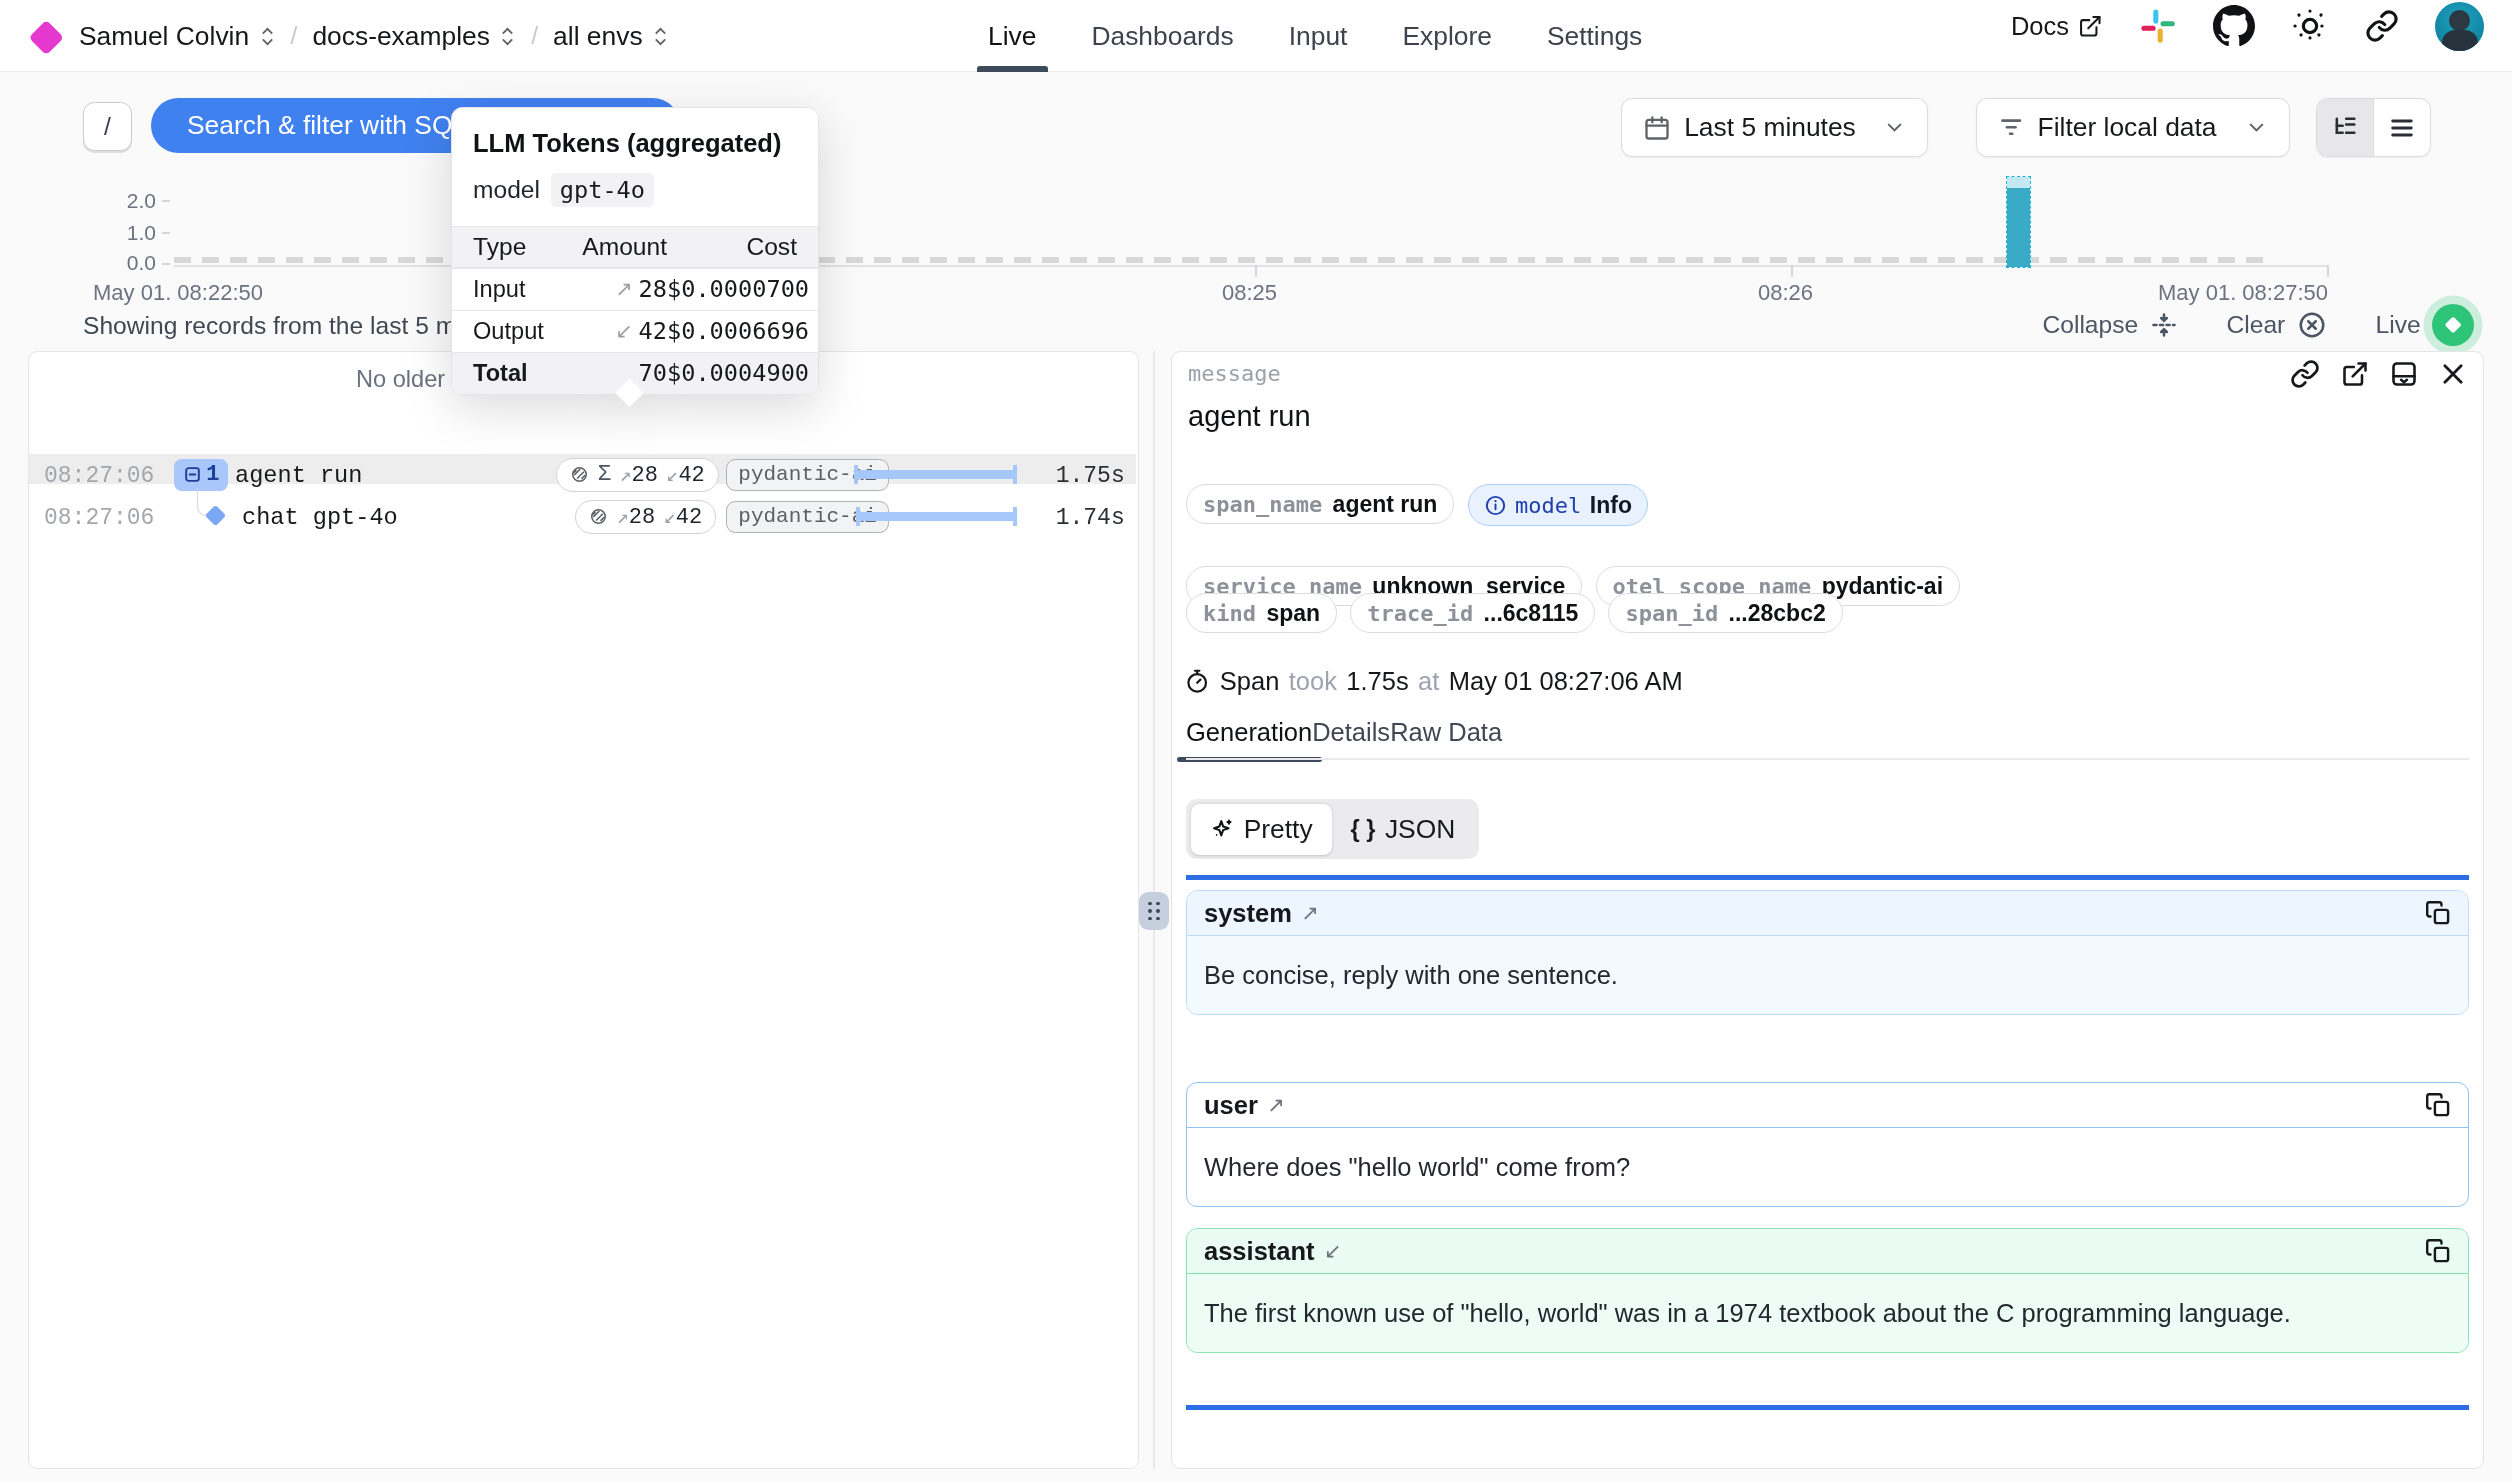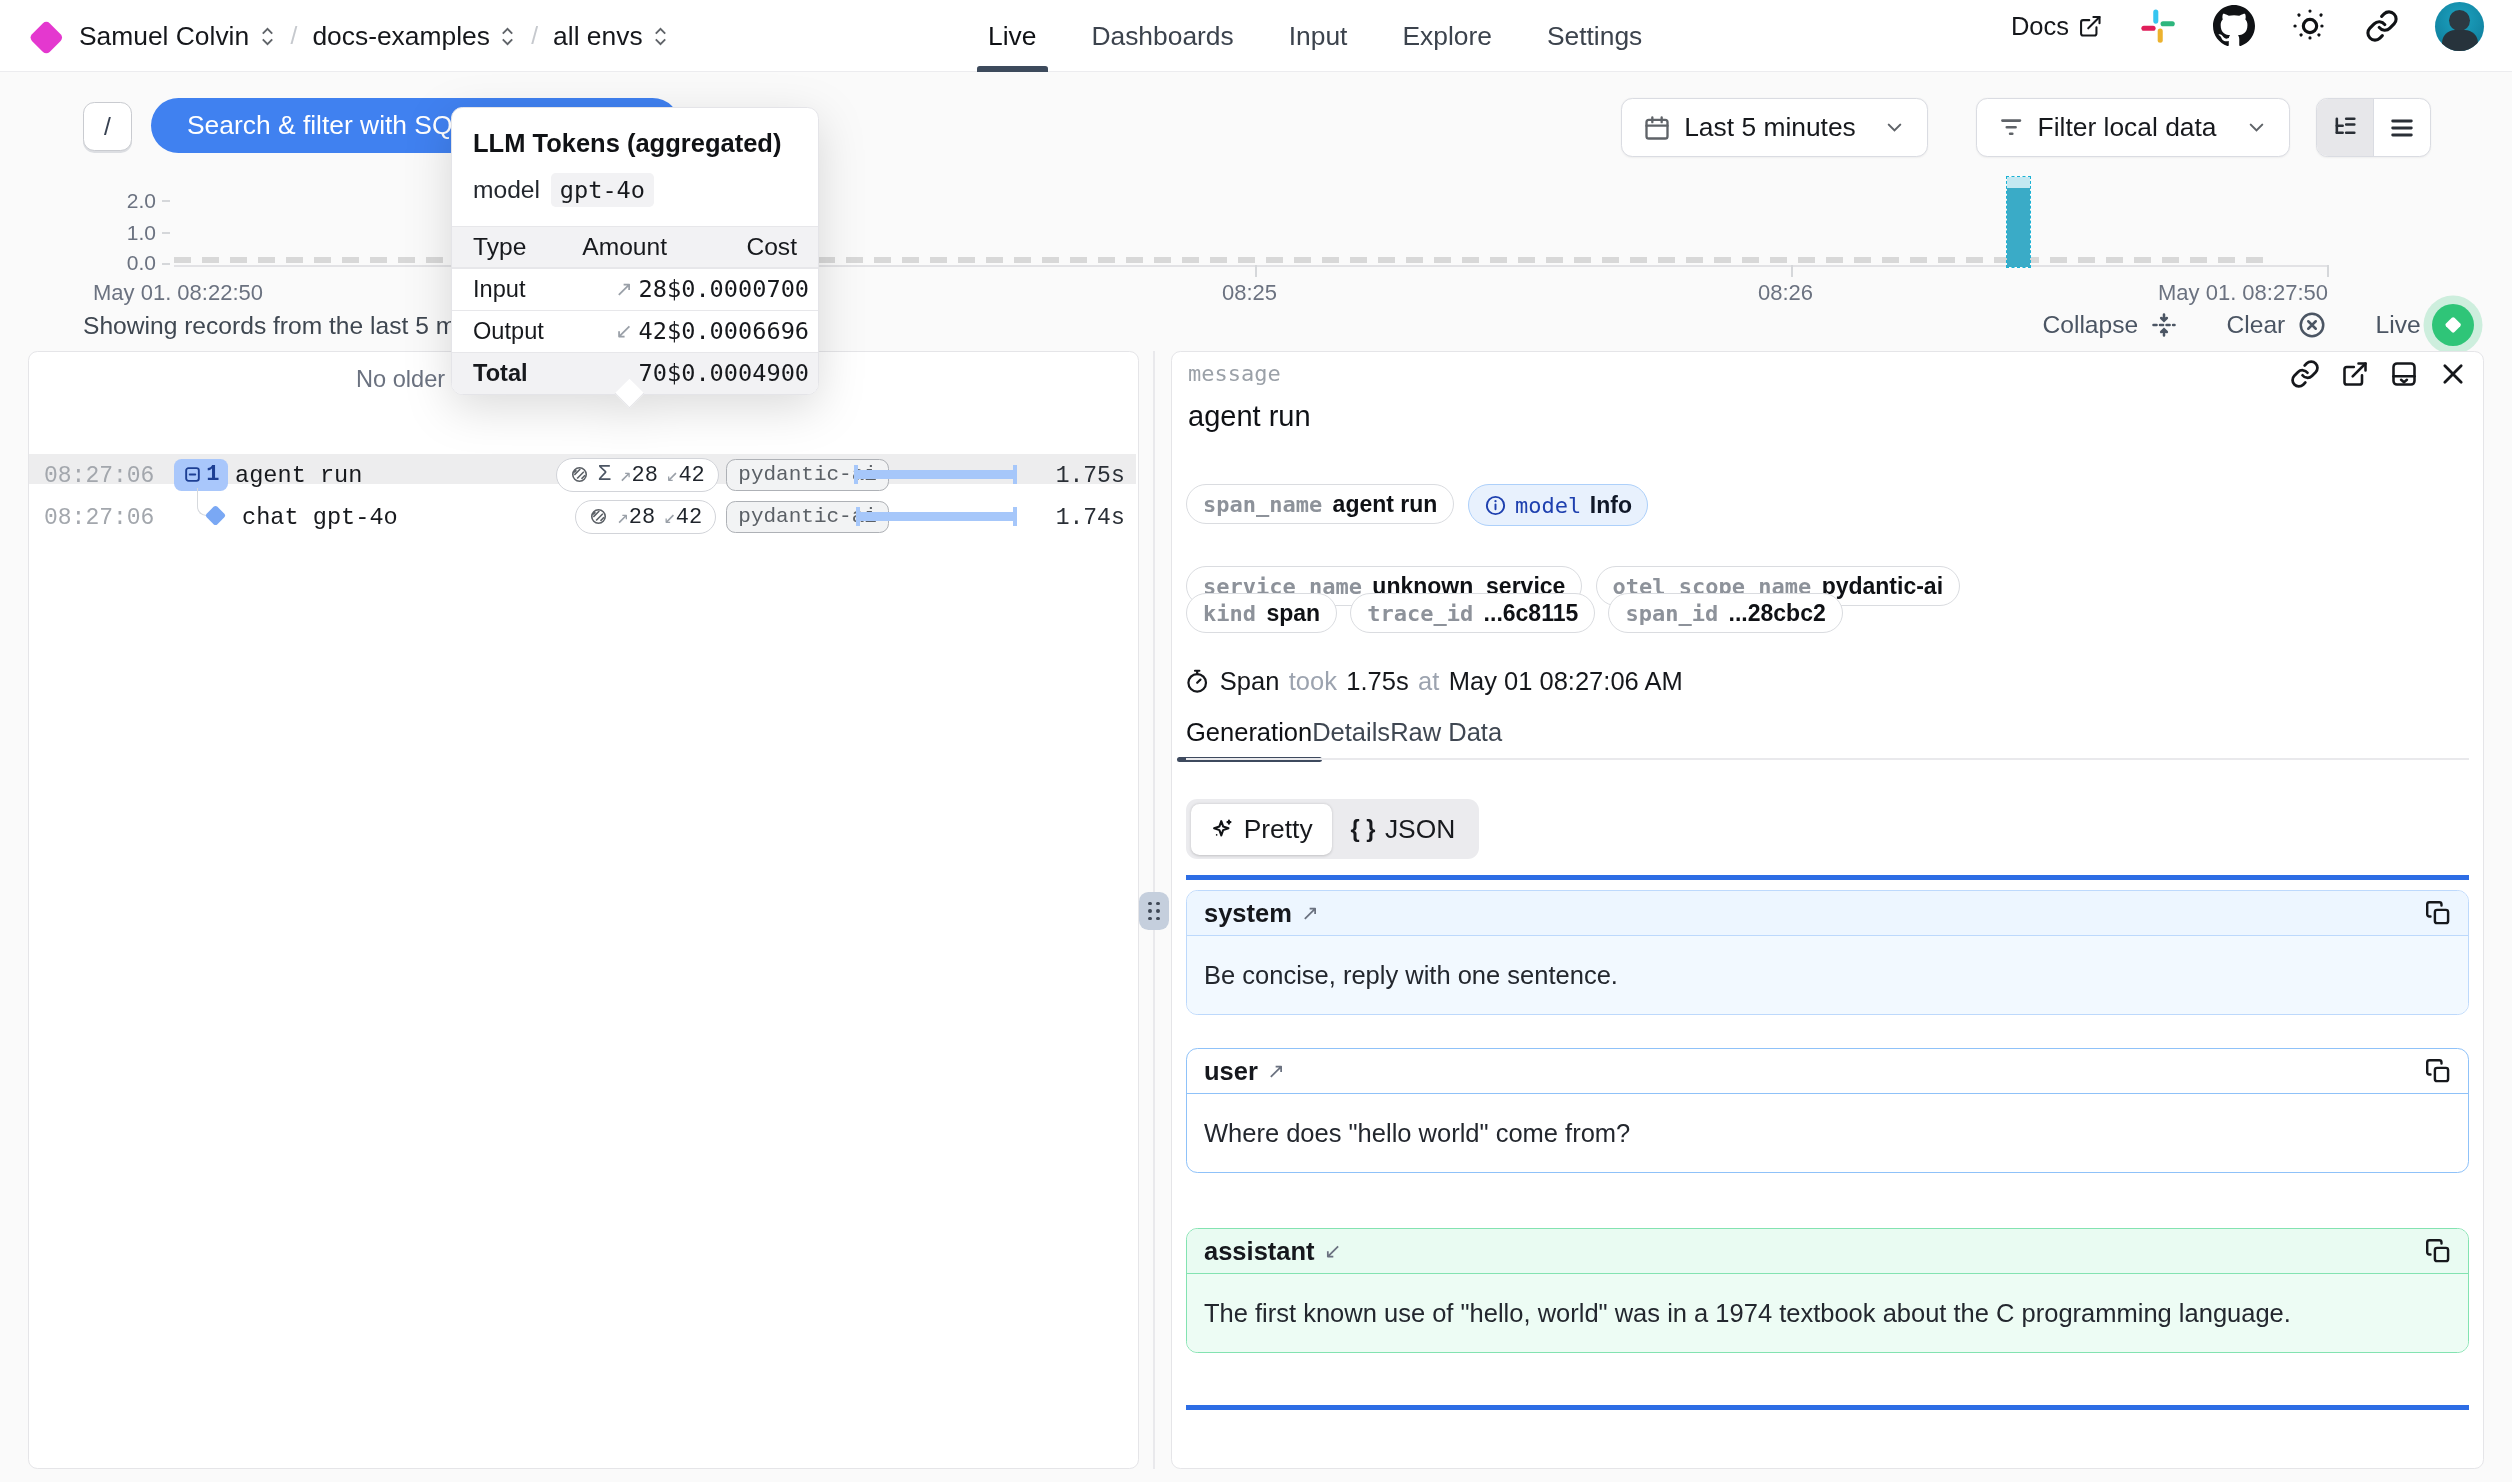--- a/index.html
+++ b/index.html
@@ -504,21 +504,21 @@
     <span class="mc-role">system</span>
     <span class="mc-dir">↗</span>
     <svg class="mc-copy" width="26.4" height="26.4" viewBox="0 0 24 24" fill="none" stroke="#16181c" stroke-width="2.2" stroke-linecap="round" stroke-linejoin="round">
         <rect x="9" y="9" width="12" height="12" rx="2"></rect>
         <path d="M5 15H4a2 2 0 0 1-2-2V4a2 2 0 0 1 2-2h9a2 2 0 0 1 2 2v1"></path>
       </svg>
   </div>
   <div class="mc-body">Be concise, reply with one sentence.</div>
 </div>
 
-<div class="msg-card card-user" style="top:1048px;">
+<div class="msg-card card-user" style="top:1082px;">
   <div class="mc-head">
     <span class="mc-role">user</span>
     <span class="mc-dir">↗</span>
     <svg class="mc-copy" width="26.4" height="26.4" viewBox="0 0 24 24" fill="none" stroke="#16181c" stroke-width="2.2" stroke-linecap="round" stroke-linejoin="round">
         <rect x="9" y="9" width="12" height="12" rx="2"></rect>
         <path d="M5 15H4a2 2 0 0 1-2-2V4a2 2 0 0 1 2-2h9a2 2 0 0 1 2 2v1"></path>
       </svg>
   </div>
   <div class="mc-body">Where does "hello world" come from?</div>
 </div>

